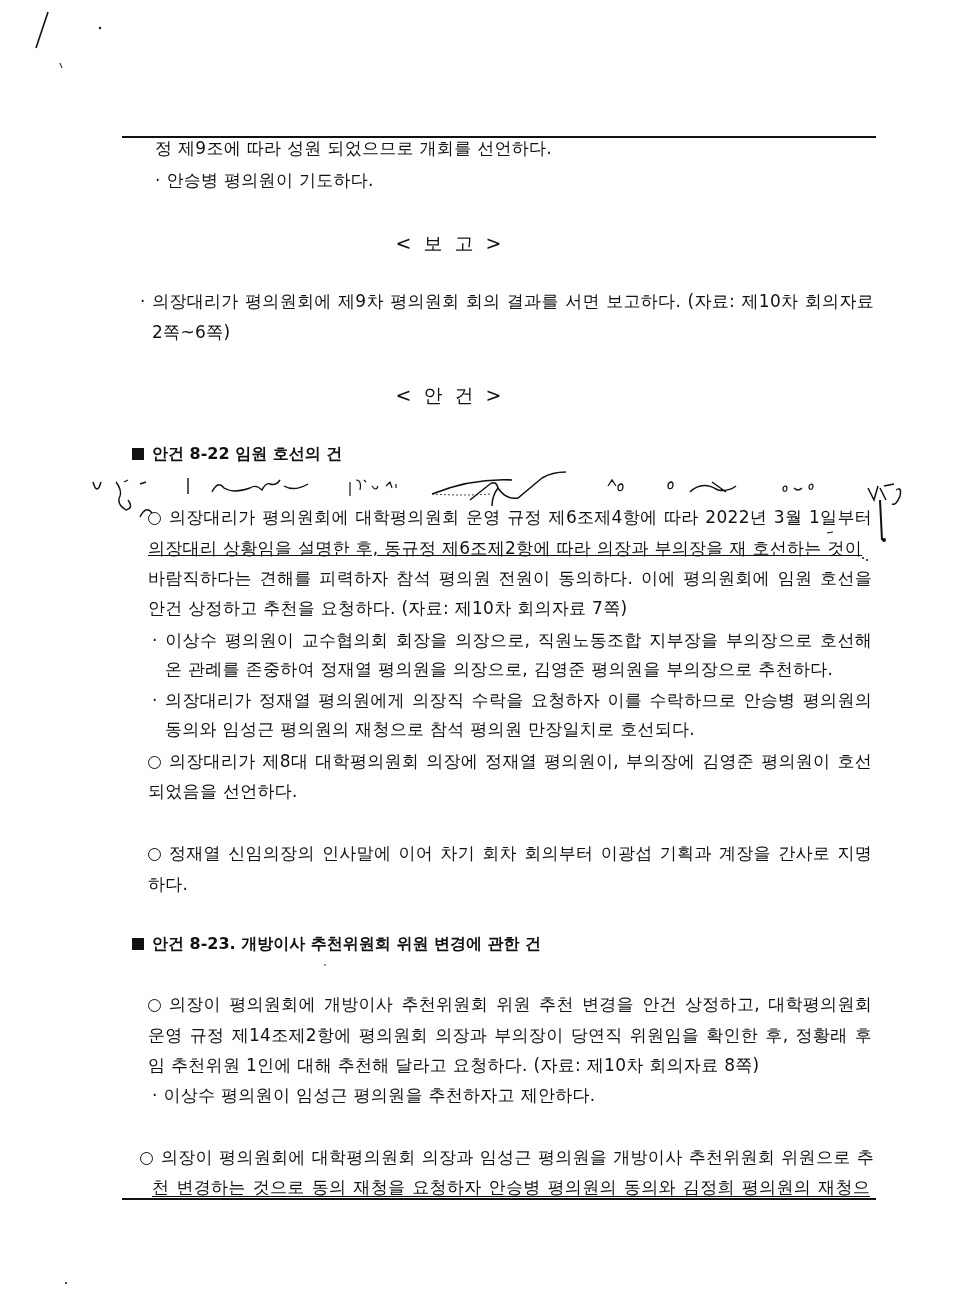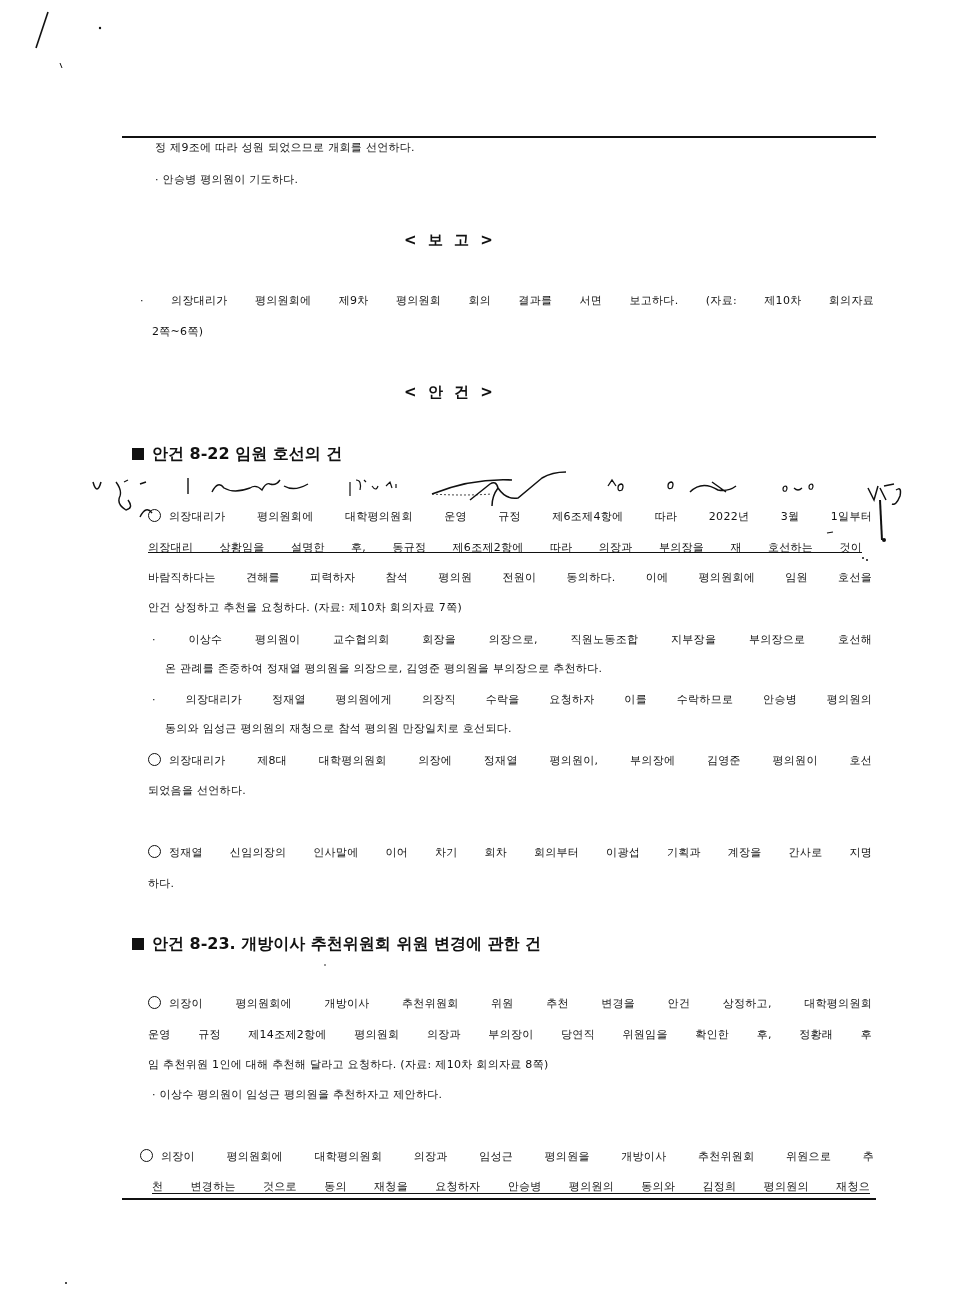--- a/index.html
+++ b/index.html
@@ -3,23 +3,23 @@
 <meta charset="utf-8">
 <style>
   html, body { margin: 0; padding: 0; background: #ffffff; }
   body {
     width: 972px; height: 1296px; position: relative; overflow: hidden;
     font-family: "DejaVu Sans", "Liberation Sans", sans-serif;
     color: #111;
   }
   .page { position: absolute; left: 0; top: 0; width: 972px; height: 1296px; }
   .rule { position: absolute; left: 122px; width: 754px; height: 2px; background: #111; }
-  .line { position: absolute; font-size: 11px; letter-spacing: 0.3px; white-space: nowrap; line-height: 20px; }
+  .line { position: absolute; font-size: 17px; letter-spacing: 0.3px; white-space: nowrap; line-height: 20px; }
   .justify { text-align: justify; text-align-last: justify; width: 730px; }
-  .center { position: absolute; left: 0; width: 900px; text-align: center; font-size: 15px; font-weight: bold; letter-spacing: 3px; }
+  .center { position: absolute; left: 0; width: 900px; text-align: center; font-size: 19px; font-weight: normal; letter-spacing: 3px; }
   .heading { position: absolute; font-size: 16px; font-weight: bold; white-space: nowrap; }
   .heading .sq { display: inline-block; width: 12px; height: 12px; background: #111; margin-right: 8px; vertical-align: -1px; }
   .circ { display: inline-block; width: 13px; height: 13px; border: 1.4px solid #111; border-radius: 50%; margin-right: 8px; vertical-align: -2px; box-sizing: border-box; }
   .u { text-decoration: underline; text-underline-offset: 3px; }
   svg.hand { position: absolute; left: 0; top: 0; pointer-events: none; }
 </style>
 </head>
 <body>
 
 <div class="page">

